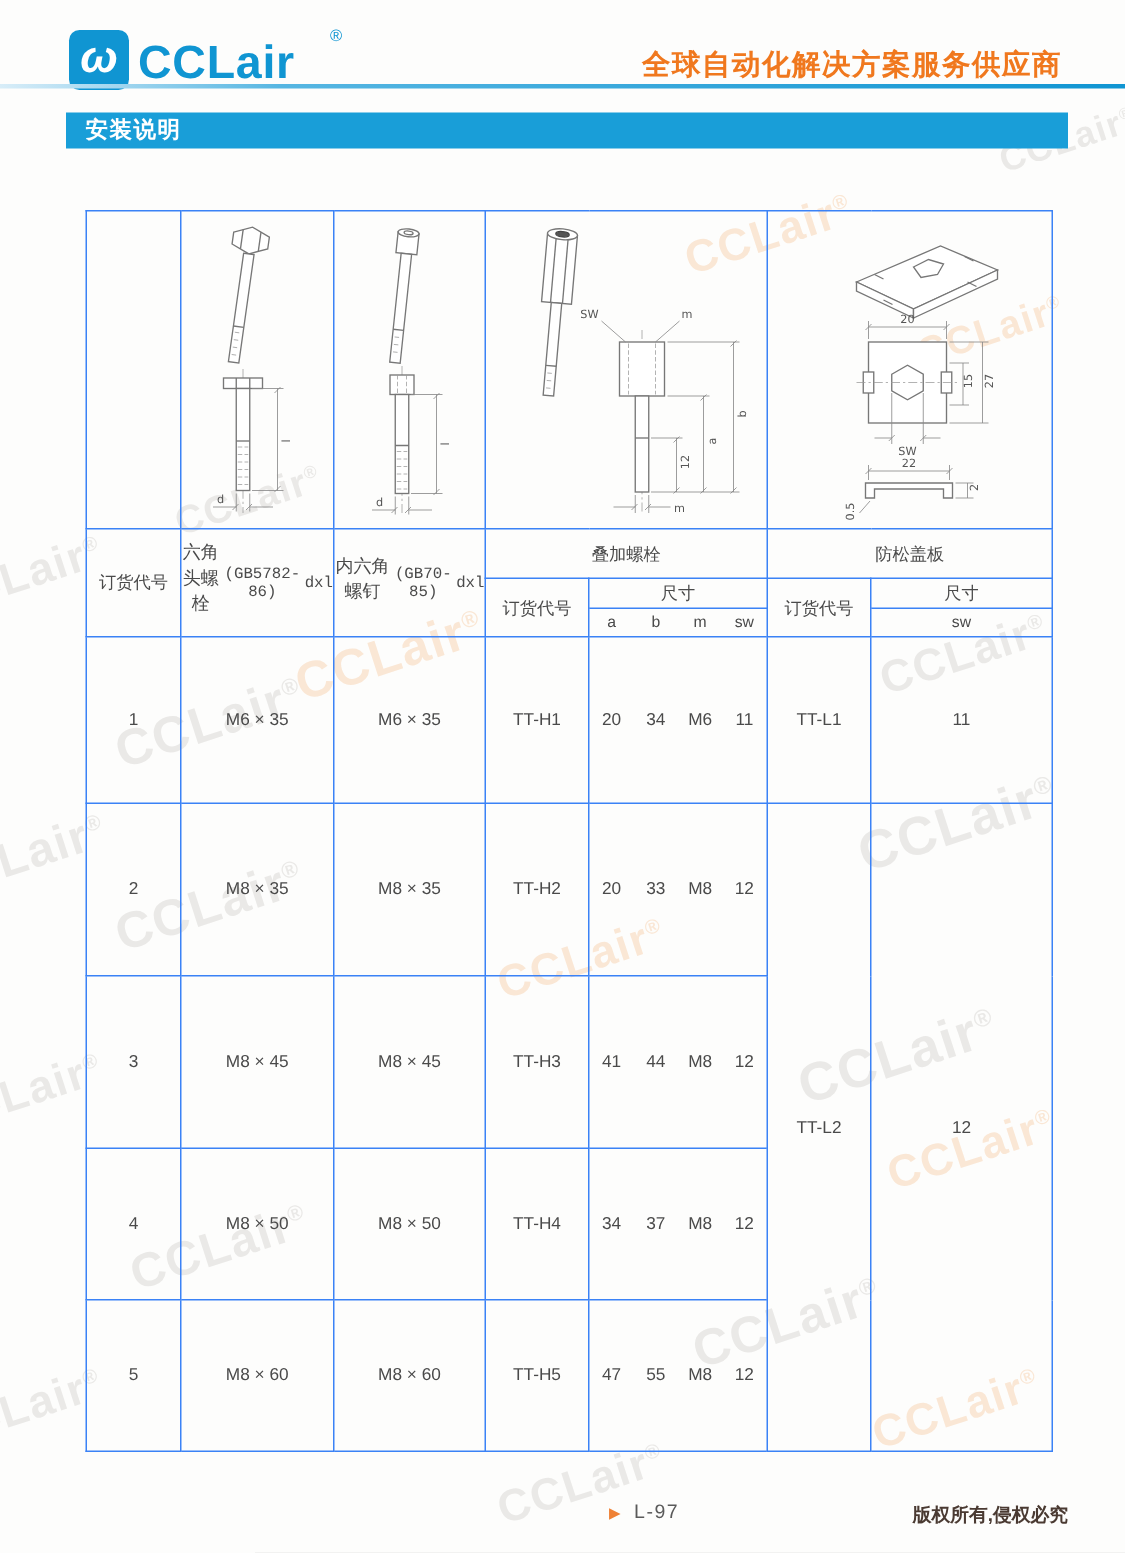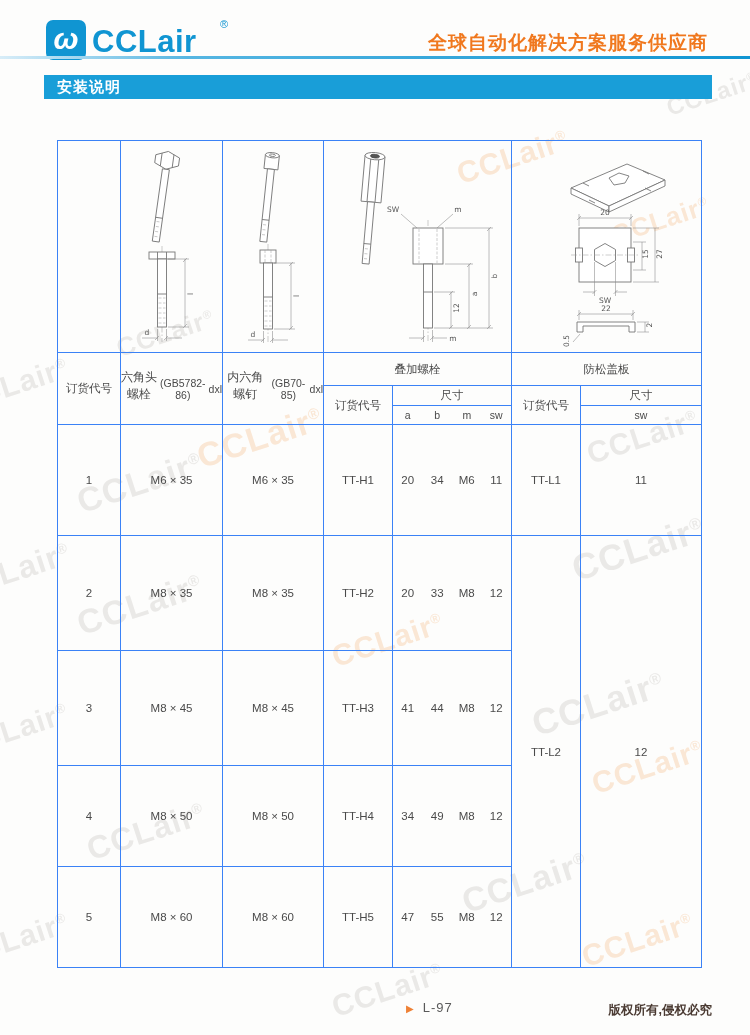--- a/index.html
+++ b/index.html
@@ -71,21 +71,21 @@
   tr.h-ha    td { height:33px; }
   tr.h-hb    td { height:20px; font-size:11.5px; }
   tr.h-hc    td { height:19px; font-size:10.5px; }
   tr.h-d1 td { height:111px; }
   tr.h-d2 td { height:115px; }
   tr.h-d3 td { height:115px; }
   tr.h-d4 td { height:101px; }
   tr.h-d5 td { height:101px; }
   .hstack { display:flex; flex-direction:row; align-items:center; gap:3px; }
   .hstack .l1 { font-size:12px; margin-bottom:6px; }
-  .hstack .l2, .hstack .l3 { font-size:10.5px; }
+  .hstack .l2, .hstack .l3 { font-size:10.5px;font-family:Liberation Mono, monospace; }
   .quad { display:flex; width:100%; }
   .quad span { flex:1; text-align:center; }
   .draw-cell svg { display:block; margin:0 auto; }
   
   .ln   { stroke:#777; fill:none; stroke-width:0.9; }
   .lnf  { stroke:#777; fill:#fff; stroke-width:0.9; }
   .dk   { stroke:#444; fill:#555; stroke-width:0.8; }
   .dim  { stroke:#888; fill:none; stroke-width:0.55; }
   .cl   { stroke:#999; fill:none; stroke-width:0.5; stroke-dasharray:6 2 1.5 2; }
   .thr  { stroke:#999; fill:none; stroke-width:0.5; stroke-dasharray:3 1.5; }
@@ -450,21 +450,21 @@
       </td>
     </tr>
     <tr class="h-d4">
       <td>4</td>
       <td>M8 × 50</td>
       <td>M8 × 50</td>
       <td>TT-H4</td>
       <td>
         <div class="quad">
           <span>34</span>
-          <span>49</span>
+          <span>37</span>
           <span>M8</span>
           <span>12</span>
         </div>
       </td>
     </tr>
     <tr class="h-d5">
       <td>5</td>
       <td>M8 × 60</td>
       <td>M8 × 60</td>
       <td>TT-H5</td>

